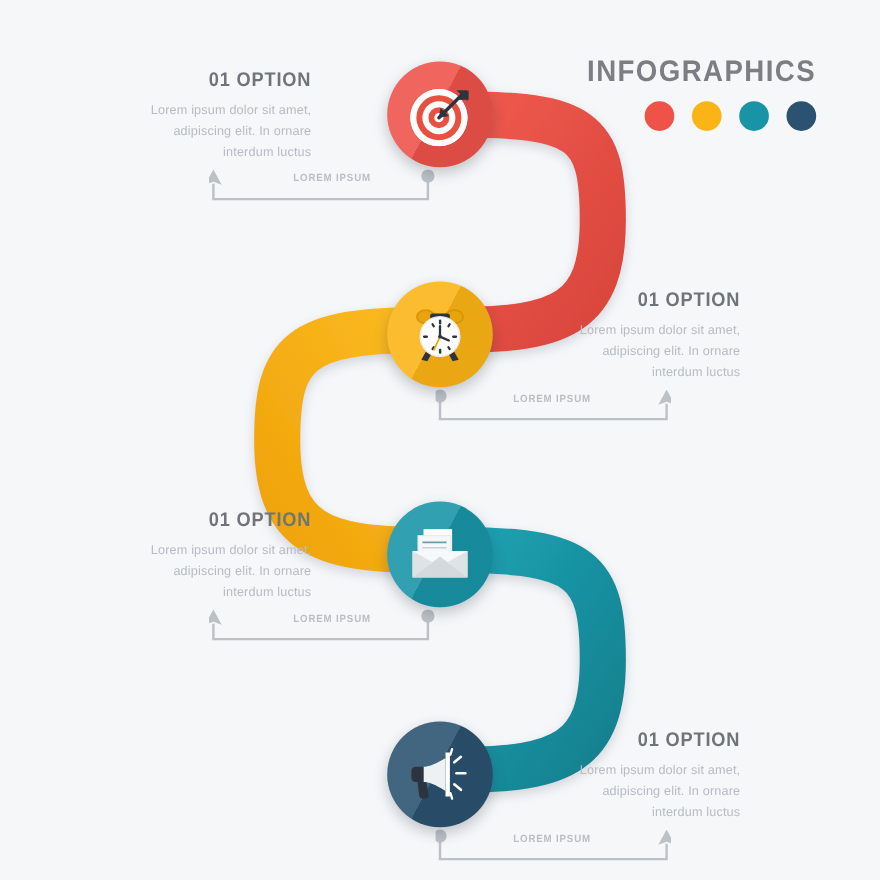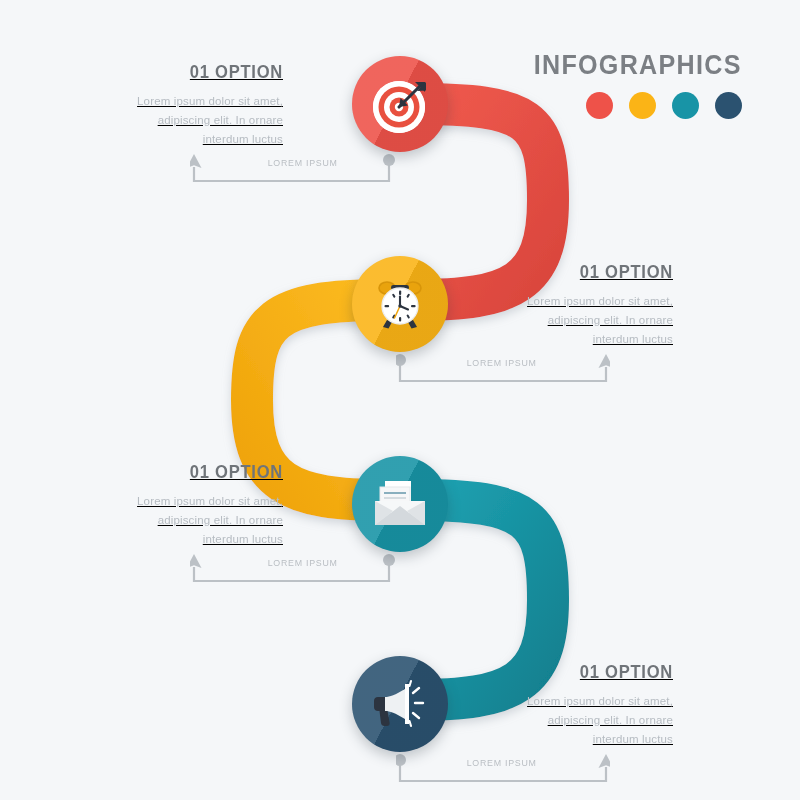--- a/index.html
+++ b/index.html
@@ -21,35 +21,35 @@
     transform:scaleX(.93); transform-origin:right center;
     white-space:nowrap;
   }
   .swatches { margin-top:13px; display:flex; gap:16px; justify-content:flex-end; }
   .swatch { width:27px; height:27px; border-radius:50%; }
 
   
   #ribbon { position:absolute; left:0; top:0; width:800px; height:800px; }
 
   
-  .optblock { position:absolute; width:250px;text-decoration:underline; }
+  .optblock { position:absolute; width:250px; }
   .optblock.right { text-align:right; }
   .optblock.left  { text-align:right; }
   .opt-title {
     font-family:"Liberation Sans Narrow","Liberation Sans",sans-serif;
     font-size:18px; font-weight:bold; letter-spacing:.8px;
     color:#6f7479; margin-bottom:9px;
     transform:scaleX(.92); transform-origin:right center;
   }
   .opt-body {
     font-size:11.5px; color:#b6bcc2; line-height:19px; letter-spacing:.15px;
   }
 
   
-  .connector { position:absolute; height:34px; }
+  .connector { position:absolute; height:34px;font-weight:bold; }
   .conn-label {
     position:absolute; top:0; font-size:9.5px; letter-spacing:.8px;
     color:#b9bec3; white-space:nowrap;
     font-family:"Liberation Sans Narrow","Liberation Sans",sans-serif;
     transform:scaleX(.93);
   }
 
   
   .node {
     position:absolute; width:96px; height:96px; border-radius:50%;

